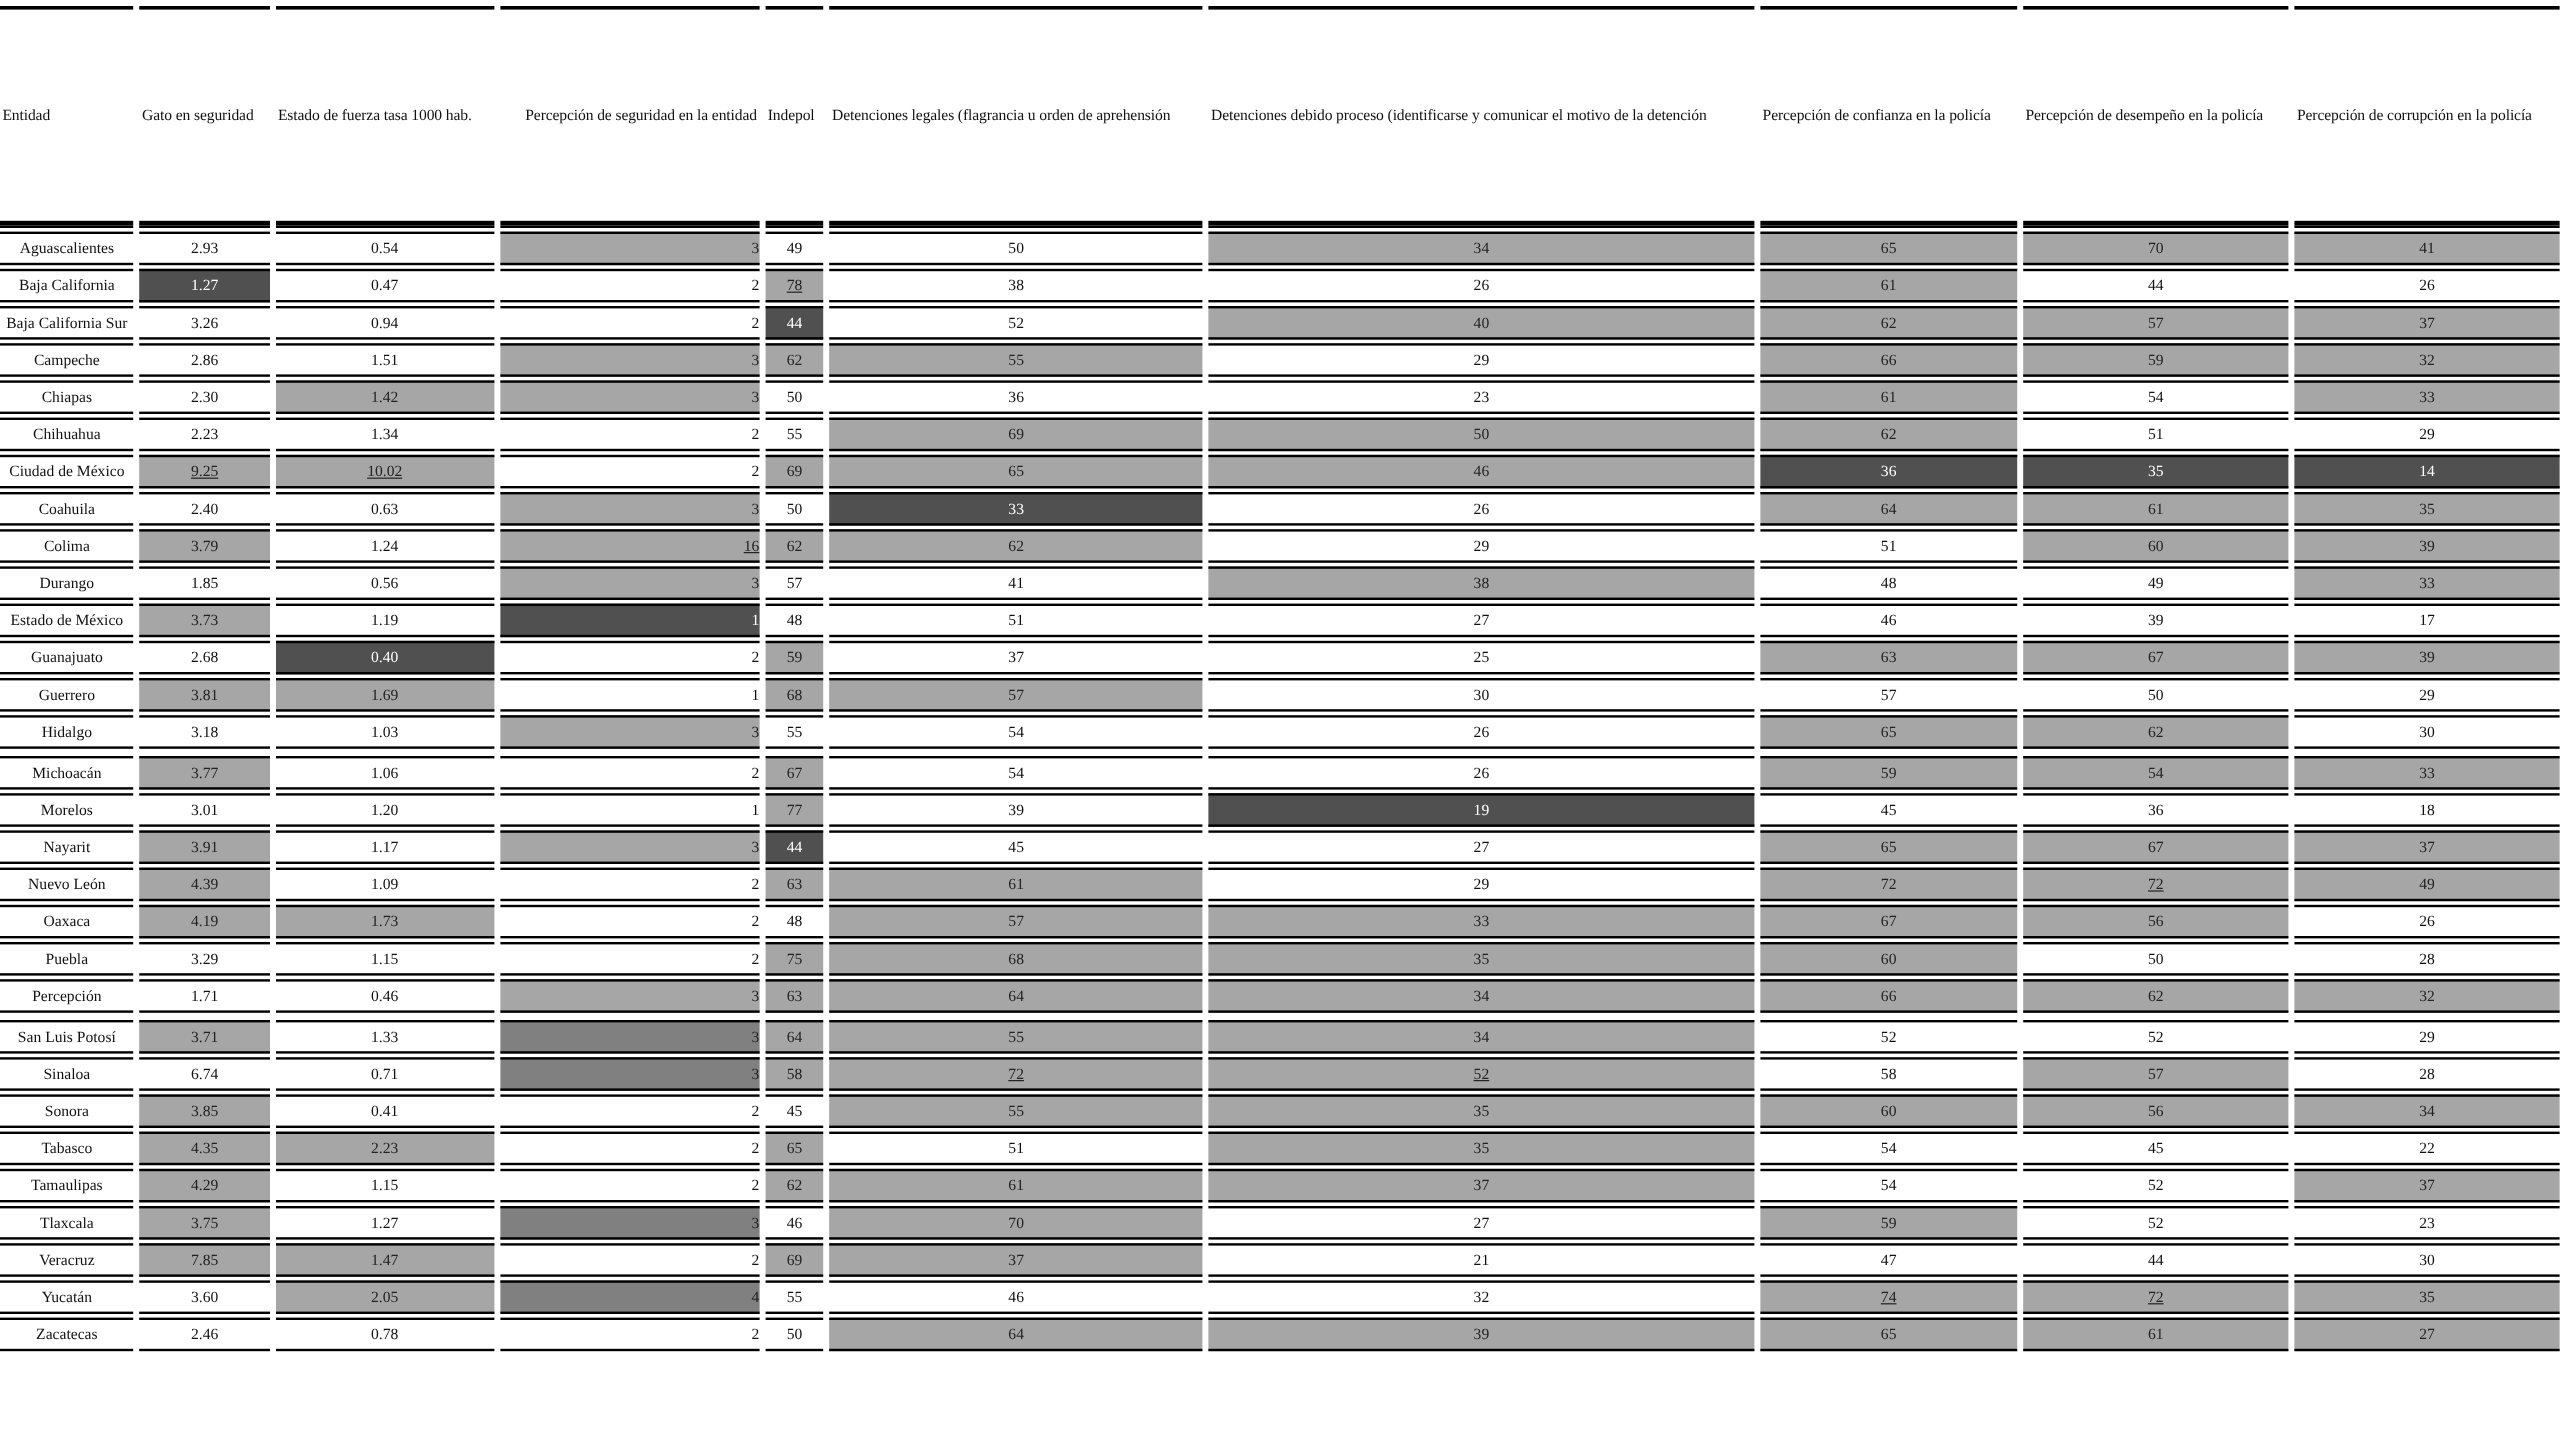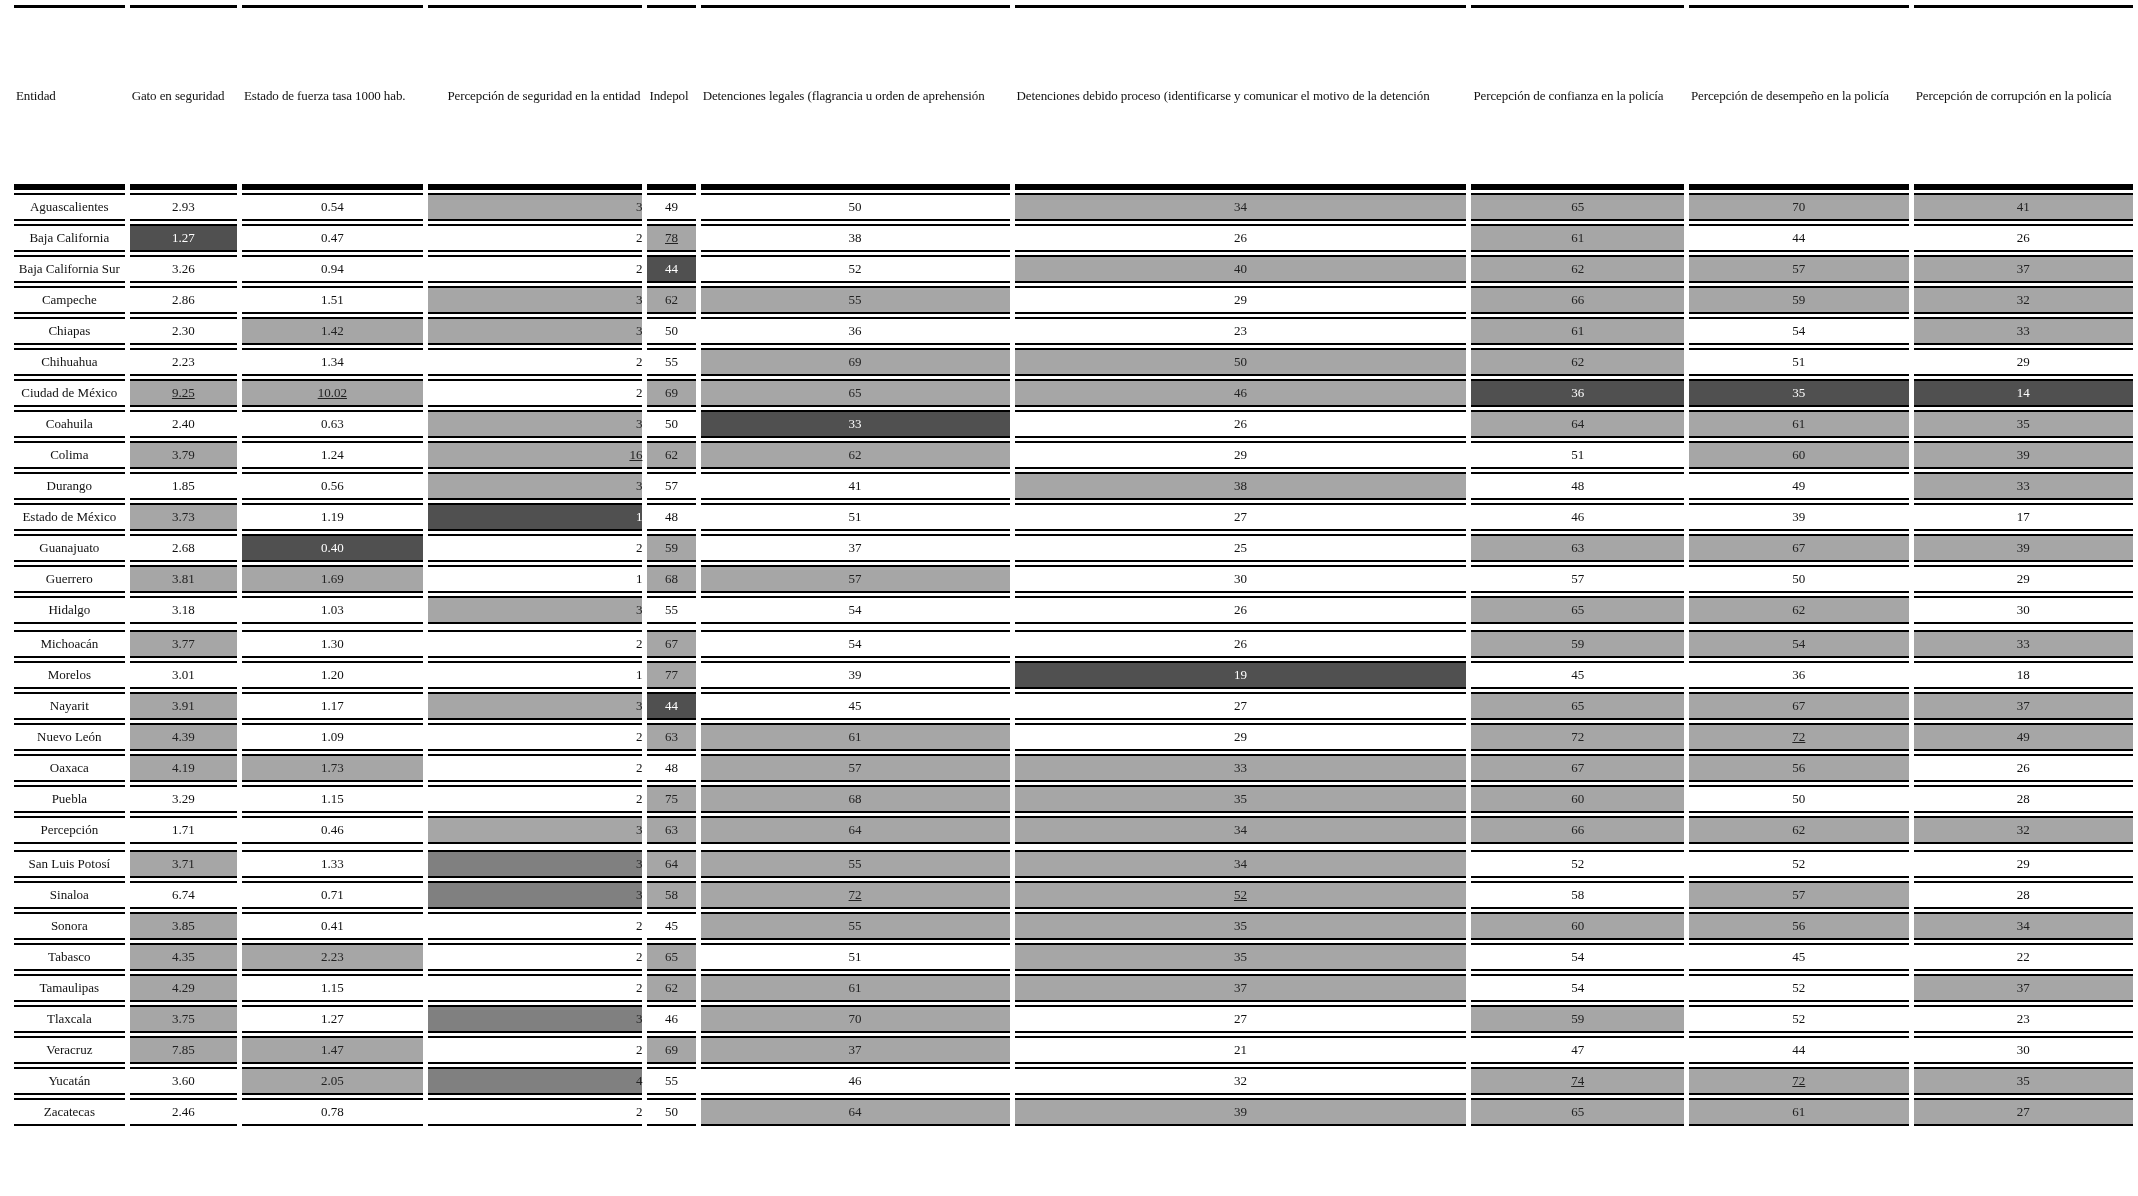--- a/index.html
+++ b/index.html
@@ -10,21 +10,21 @@
       height: 1196px;
       overflow: hidden;
     }
     body {
       font-family: "Liberation Serif", "DejaVu Serif", serif;
       font-size: 13px;
       color: #111111;
     }
     .wrap {
       position: absolute;
-      left: 14px;
+      left: 0;
       top: 5px;
     }
     table {
       border-collapse: separate;
       border-spacing: 5px 0;
       margin-left: -5px;
     }
     th {
       font-weight: normal;
       text-align: left;
@@ -444,21 +444,21 @@
           <td></td>
           <td></td>
           <td></td>
           <td></td>
           <td></td>
           <td></td>
         </tr>
         <tr>
           <td class="c0 sh-w">Michoacán</td>
           <td class="c1 sh-l"><span>3.77</span></td>
-          <td class="c2 sh-w"><span>1.30</span></td>
+          <td class="c2 sh-w"><span>1.06</span></td>
           <td class="c3 sh-w"><span>2</span></td>
           <td class="c4 sh-l"><span>67</span></td>
           <td class="c5 sh-w"><span>54</span></td>
           <td class="c6 sh-w"><span>26</span></td>
           <td class="c7 sh-l"><span>59</span></td>
           <td class="c8 sh-l"><span>54</span></td>
           <td class="c9 sh-l"><span>33</span></td>
         </tr>
         <tr class="gap">
           <td></td>

